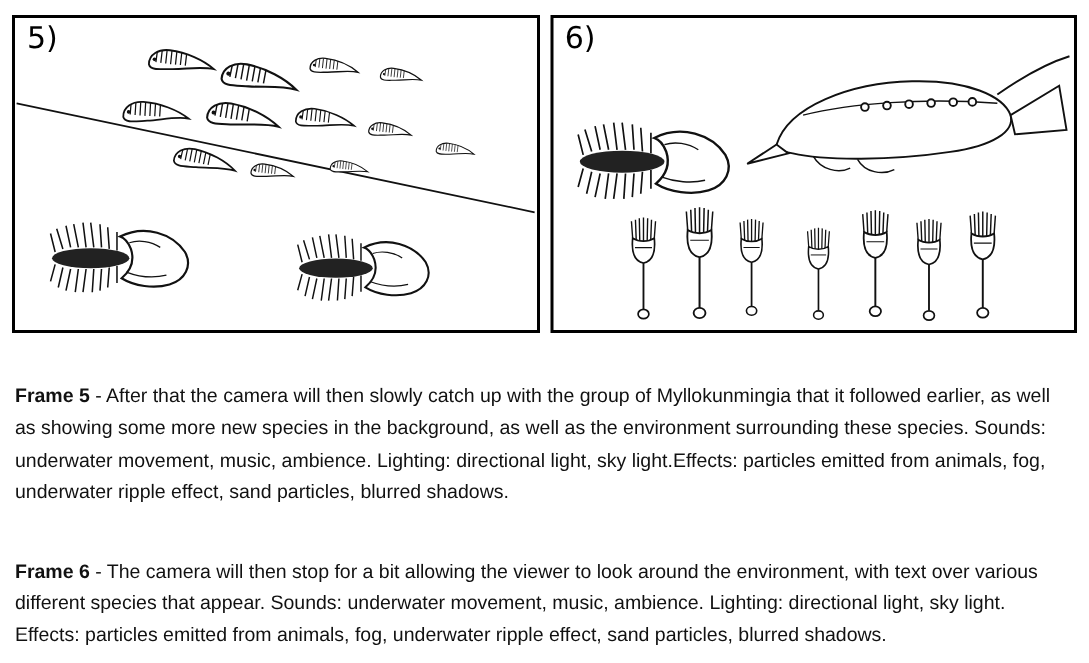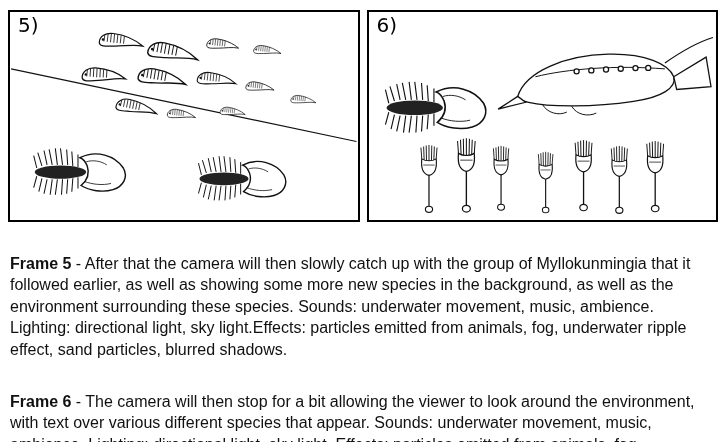--- a/index.html
+++ b/index.html
@@ -1,21 +1,21 @@
 <!DOCTYPE html>
 <html><head>
 <meta charset="utf-8">
 <style>
   html,body{margin:0;padding:0;background:#ffffff;color:#000;font-family:"Liberation Sans",sans-serif;}
   .page{width:726px;height:442px;box-sizing:border-box;padding:10px 8px;background:#fff;overflow:hidden;}
   .panel-row{display:flex;gap:7px;}
   .panel{margin:0;position:relative;width:352px;height:212px;border:2px solid #000;box-sizing:border-box;background:#fff;}
   .panel-label{position:absolute;top:1px;left:8px;font-size:20px;font-family:"DejaVu Sans",sans-serif;z-index:2;}
   .drawing{display:block;width:100%;height:100%;}
-  .caption{margin:31px 0 0 0;padding:0 2px;font-size:16px;line-height:21.4px;color:#111;}
+  .caption{margin:31px 0 0 0;padding:0 2px;font-size:13px;line-height:21.4px;color:#111;}
   .caption b{font-weight:bold;}
   .defs-holder{position:absolute;width:0;height:0;overflow:hidden;}
 </style>
 </head>
 <body>
 
 <svg class="defs-holder" aria-hidden="true">
   <defs>
     <g id="fish" stroke="#111" fill="#fff" stroke-width="1.3">
       <path d="M2,12 C2,5 9,1 17,2 C29,3.5 41,9 48.5,15.5 C39,13.5 29,15.5 19,15.5 C10,15.5 3,16.5 2,12 Z"></path>

